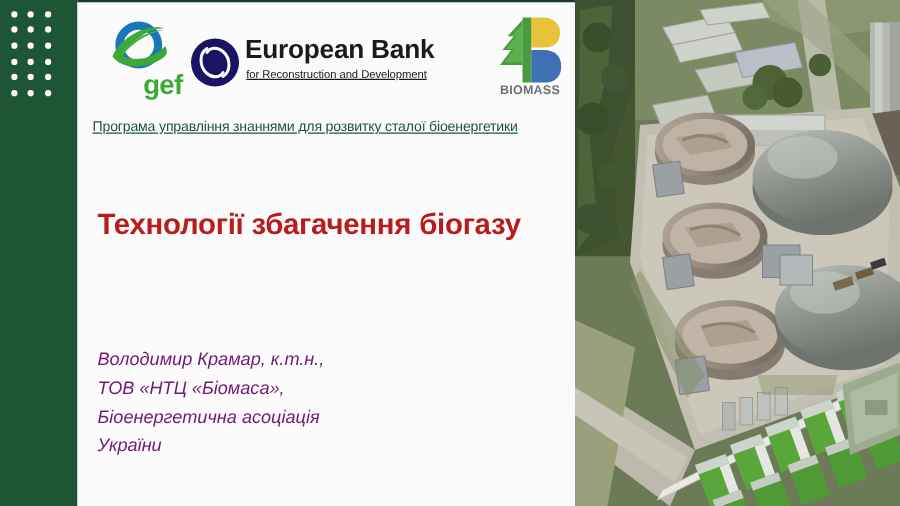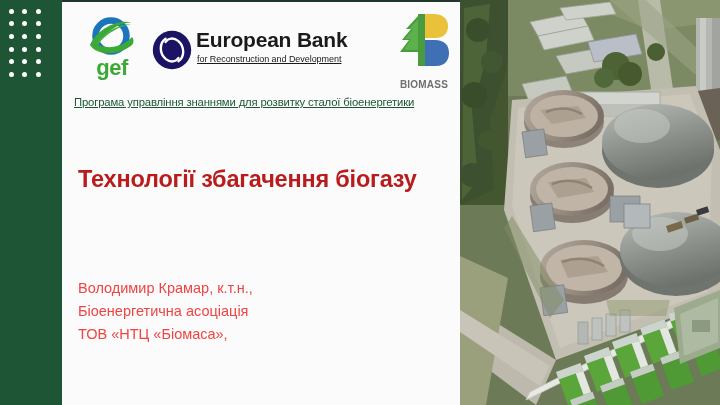--- a/index.html
+++ b/index.html
@@ -88,21 +88,21 @@
     left: 8px;
     top: 0;
     width: 50px;
     height: 47px;
   }
   #gef-word {
     position: absolute;
     left: 0;
     top: 42px;
     width: 68px;
-    text-align: center;
+    text-align: right;
     font-size: 22px;
     font-weight: bold;
     color: #3aa935;
     letter-spacing: -0.5px;
     line-height: 24px;
   }
 
   
   #logo-ebrd {
     position: absolute;
@@ -157,21 +157,20 @@
   #biomass-word {
     position: absolute;
     left: 0;
     top: 55px;
     width: 64px;
     text-align: center;
     font-size: 10px;
     font-weight: bold;
     color: #6f6f6f;
     letter-spacing: 0.2px;
-    margin-top: 12px;
   }
 
   
   #program-line {
     position: absolute;
     left: 12px;
     top: 94px;
     width: 382px;
     font-size: 11.3px;
     color: #1e5635;
@@ -193,22 +192,23 @@
     line-height: 30px;
   }
 
   
   #author-block {
     position: absolute;
     left: 16px;
     top: 275px;
     width: 360px;
     font-size: 14.5px;
-    color: #ef4444;
+    color: #701a75;
     line-height: 23px;
+    font-style: italic;
   }
   .author-line {
     display: block;
     white-space: nowrap;
   }
 
   
   #photo {
     position: absolute;
     left: 460px;
@@ -290,22 +290,23 @@
       </div>
 
     </div>
 
     <div id="program-line">Програма управління знаннями для розвитку сталої біоенергетики</div>
 
     <div id="slide-title">Технології збагачення біогазу</div>
 
     <div id="author-block">
       <span class="author-line">Володимир Крамар, к.т.н.,</span>
+      <span class="author-line">ТОВ «НТЦ «Біомаса»,</span>
       <span class="author-line">Біоенергетична асоціація</span>
-      <span class="author-line">ТОВ «НТЦ «Біомаса»,</span>
+      <span class="author-line">України</span>
     </div>
 
   </div>
 
   <div id="photo">
     <svg width="260" height="405" viewBox="0 0 260 405">
       <defs>
         <linearGradient id="domeG" x1="0" y1="0" x2="0.4" y2="1">
           <stop offset="0%" stop-color="#b9bdb8"></stop>
           <stop offset="55%" stop-color="#8e938d"></stop>

